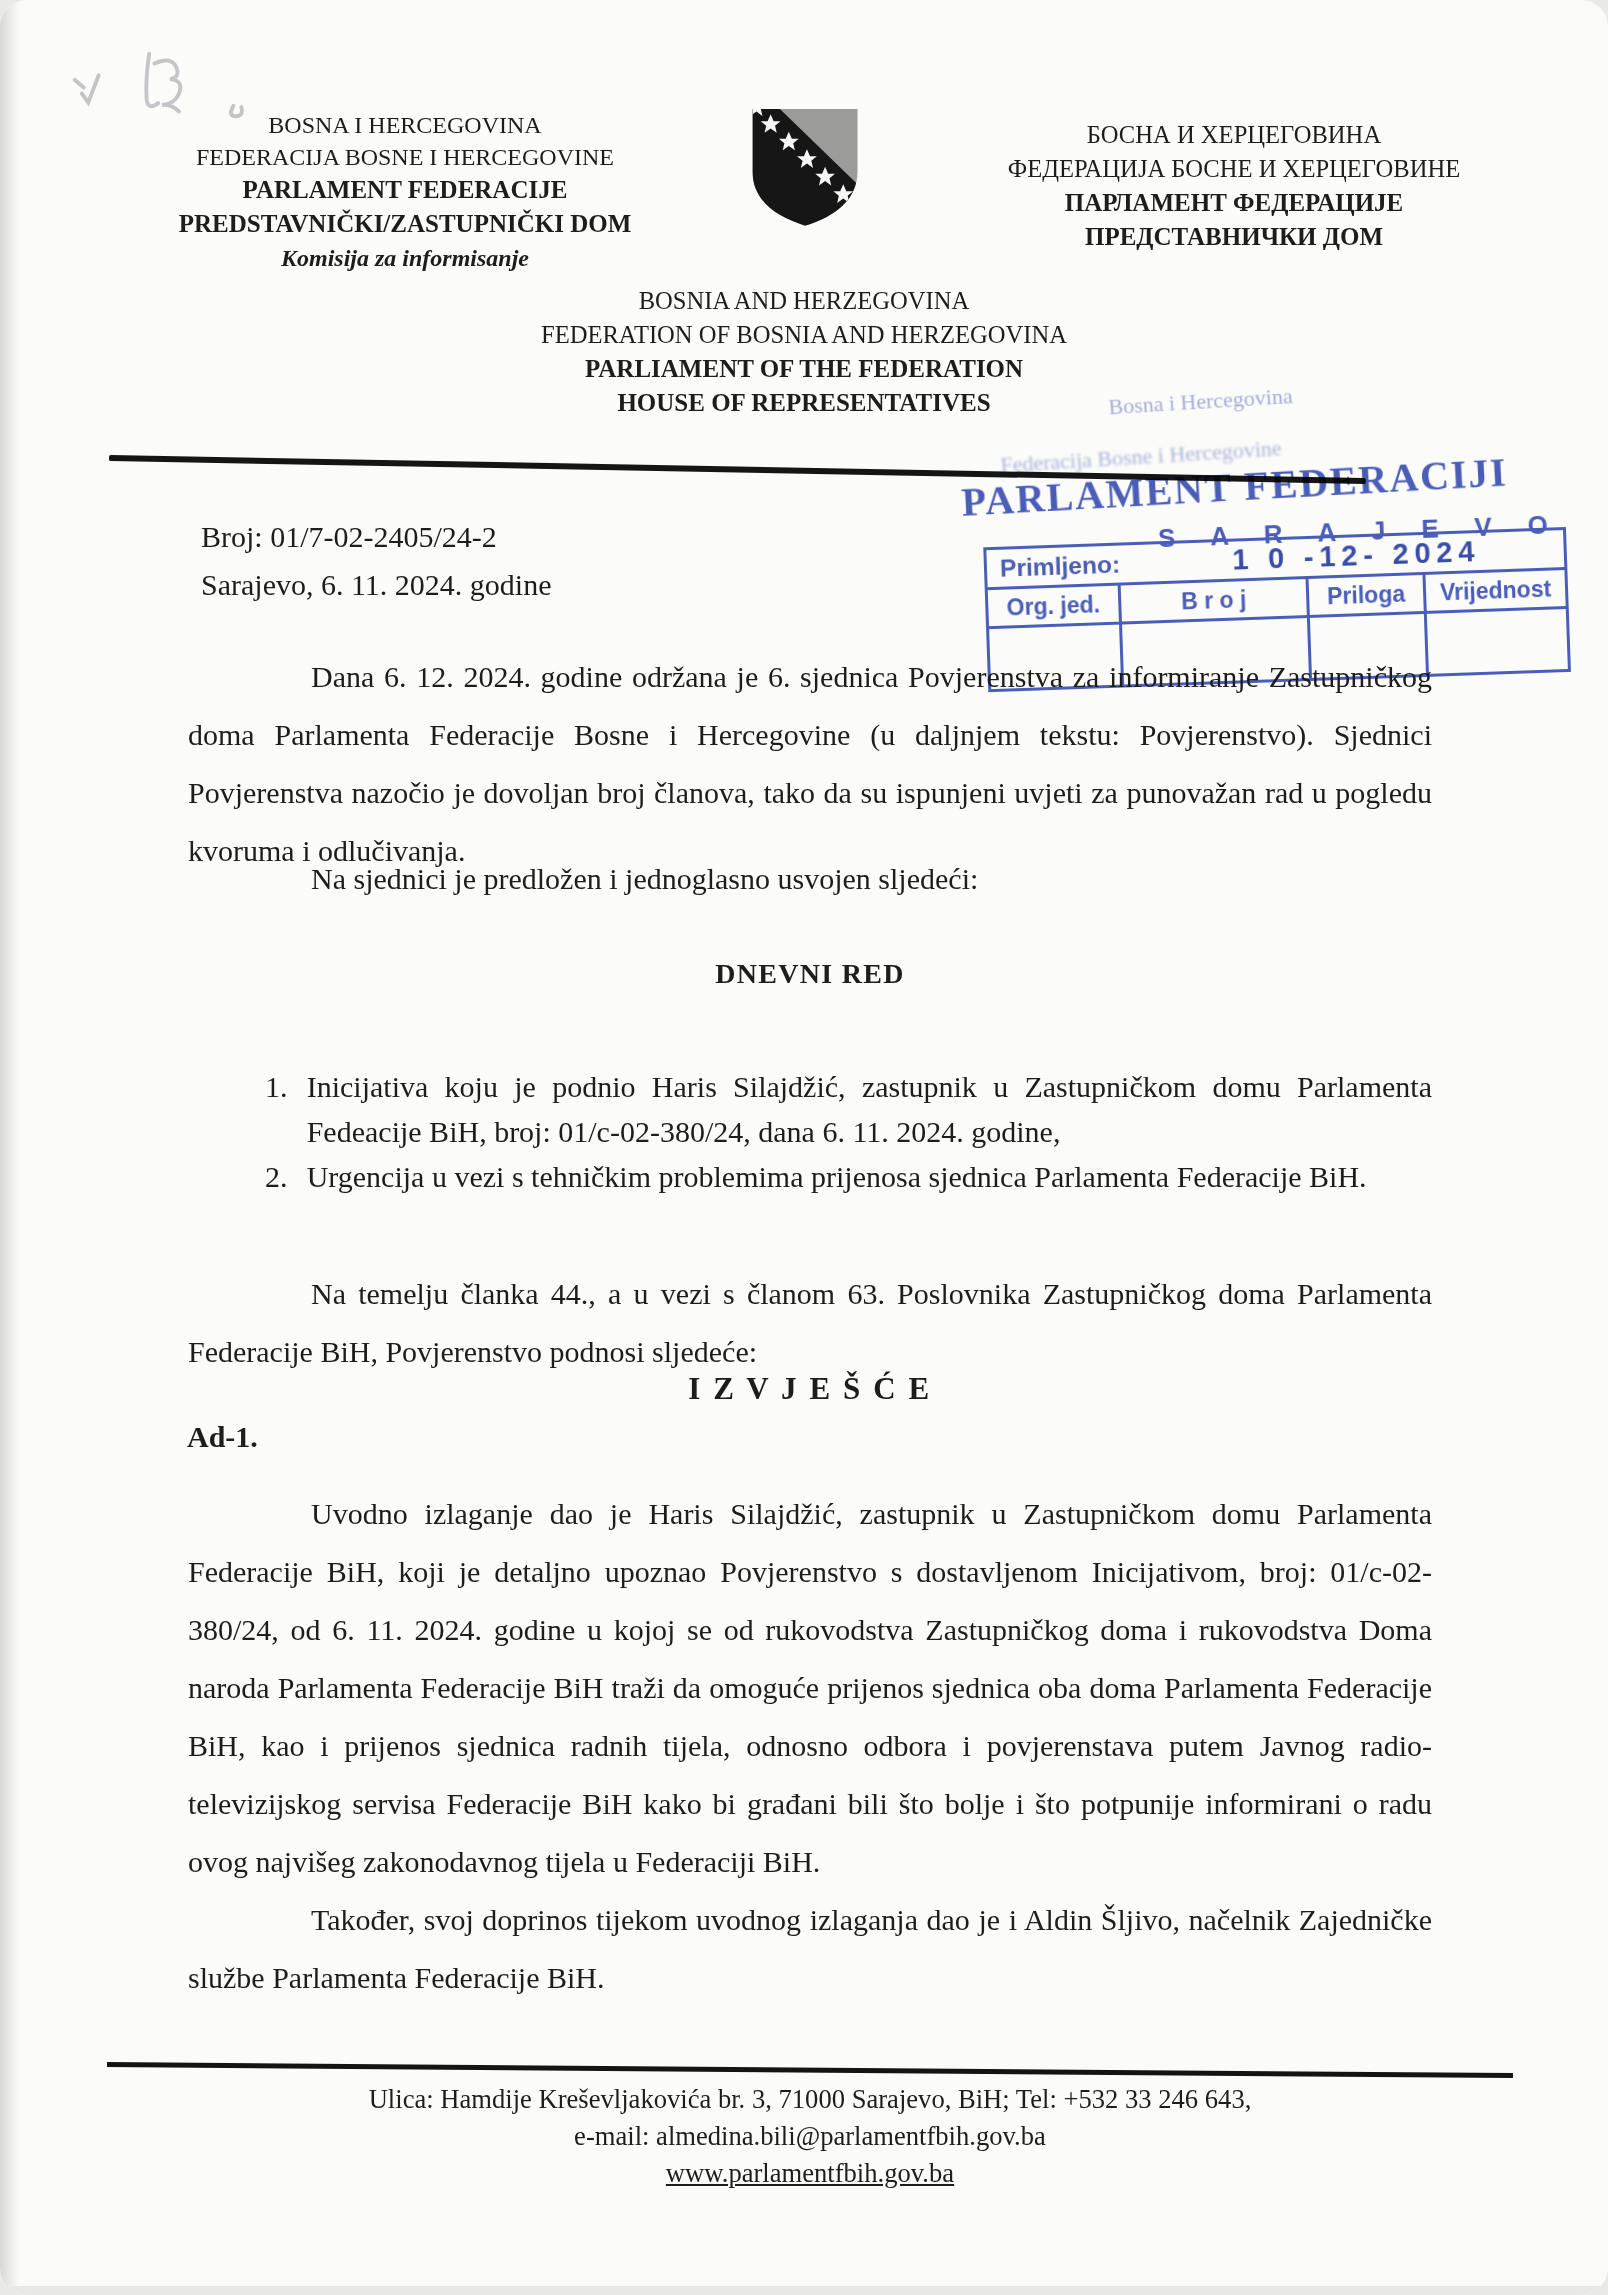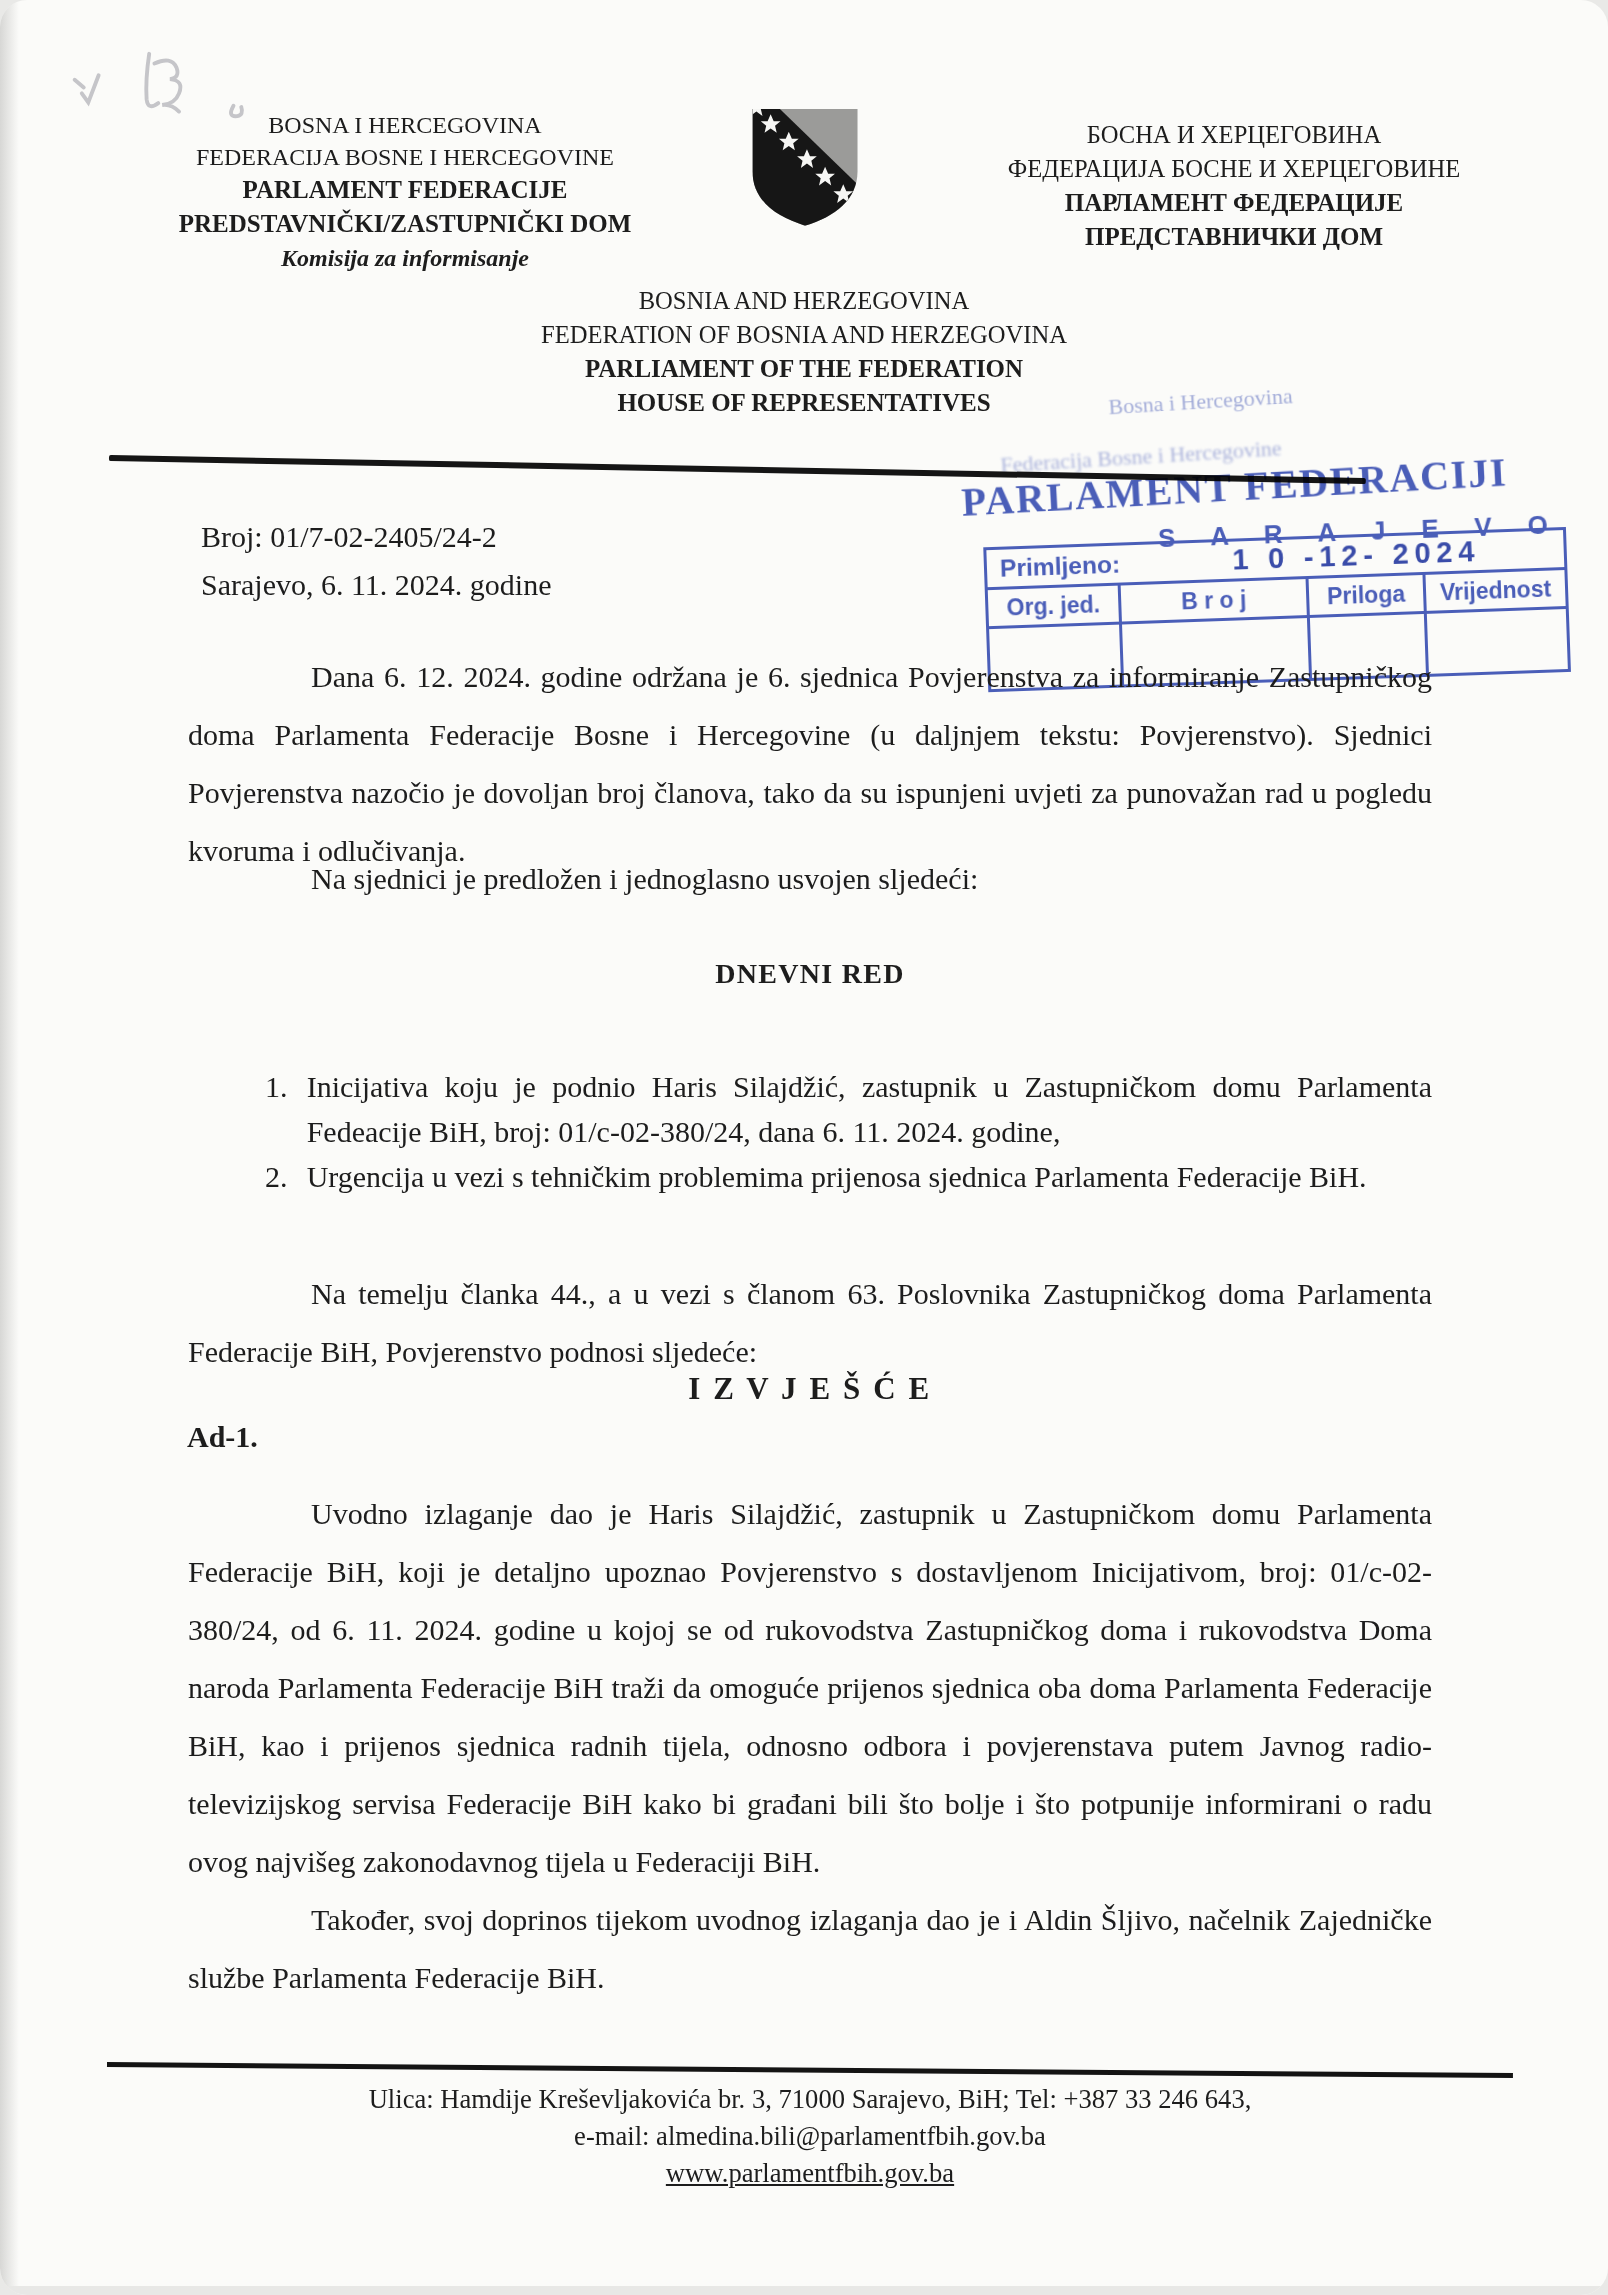--- a/index.html
+++ b/index.html
@@ -196,19 +196,19 @@
   <div class="report-title">I Z V J E Š Ć E</div>
   <div class="ad1">Ad-1.</div>
 
   <div class="bodytxt flow">
     <p>Uvodno izlaganje dao je Haris Silajdžić, zastupnik u Zastupničkom domu Parlamenta Federacije BiH, koji je detaljno upoznao Povjerenstvo s dostavljenom Inicijativom, broj: 01/c-02-380/24, od 6. 11. 2024. godine u kojoj se od rukovodstva Zastupničkog doma i rukovodstva Doma naroda Parlamenta Federacije BiH traži da omoguće prijenos sjednica oba doma Parlamenta Federacije BiH, kao i prijenos sjednica radnih tijela, odnosno odbora i povjerenstava putem Javnog radio-televizijskog servisa Federacije BiH kako bi građani bili što bolje i što potpunije informirani o radu ovog najvišeg zakonodavnog tijela u Federaciji BiH.</p>
     <p>Također, svoj doprinos tijekom uvodnog izlaganja dao je i Aldin Šljivo, načelnik Zajedničke službe Parlamenta Federacije BiH.</p>
   </div>
 
   <div class="rule-footer"></div>
   <div class="footer">
-    <div>Ulica: Hamdije Kreševljakovića br. 3, 71000 Sarajevo, BiH; Tel: +387 33 246 643,</div>
+    <div>Ulica: Hamdije Kreševljakovića br. 3, 71000 Sarajevo, BiH; Tel: +532 33 246 643,</div>
     <div>e-mail: almedina.bili@parlamentfbih.gov.ba</div>
     <div class="url">www.parlamentfbih.gov.ba</div>
   </div>
 
 </div>
 
 
 </body></html>

